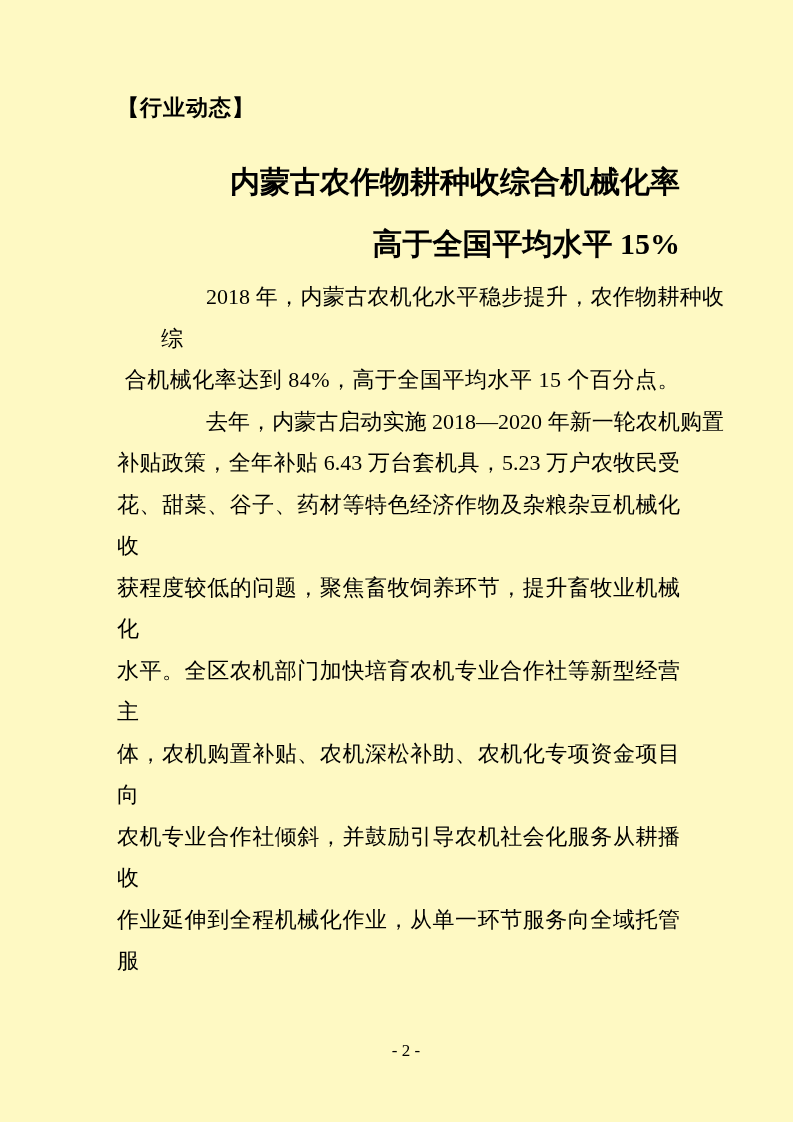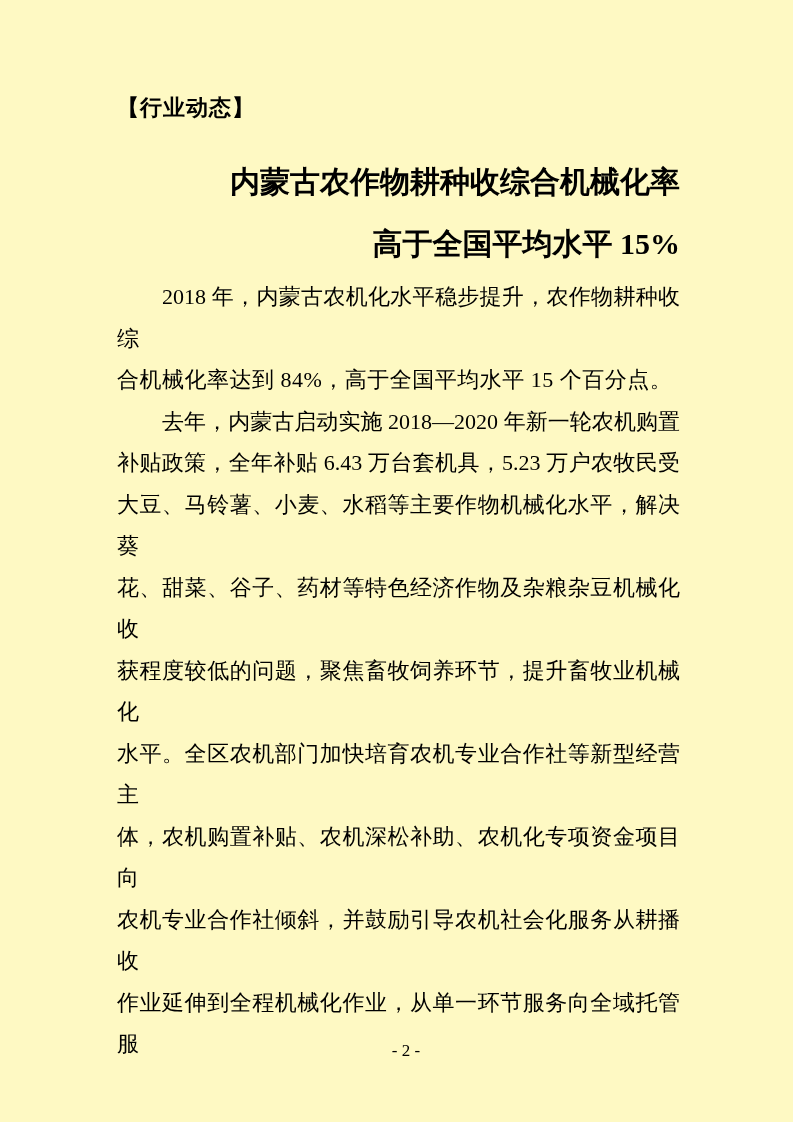--- a/index.html
+++ b/index.html
@@ -52,25 +52,26 @@
     white-space: nowrap;
     width: 100%;
   }
   .line.just {
     white-space: normal;
     text-align: justify;
     text-align-last: justify;
     text-justify: inter-character;
   }
   .line.end {
-    text-align: left;
+    text-align: right;
     letter-spacing: 0.5px;
   }
   .line.indent {
     text-indent: 45px;
+    margin-left: 44px;
   }
   .footer {
     position: absolute;
     left: 0;
     top: 1040px;
     width: 100%;
     text-align: center;
     font-size: 17px;
     line-height: 22px;
     color: #000000;
@@ -87,21 +88,20 @@
     <div class="title-block">
       <div class="title-line-1">内蒙古农作物耕种收综合机械化率</div>
       <div class="title-line-2">高于全国平均水平 15%</div>
     </div>
 
     <div class="body-block">
         <div class="line just indent">2018 年，内蒙古农机化水平稳步提升，农作物耕种收综</div>
         <div class="line end">合机械化率达到 84%，高于全国平均水平 15 个百分点。</div>
         <div class="line just indent">去年，内蒙古启动实施 2018—2020 年新一轮农机购置</div>
         <div class="line just">补贴政策，全年补贴 6.43 万台套机具，5.23 万户农牧民受</div>
-        <div class="line just">大豆、马铃薯、小麦、水稻等主要作物机械化水平，解决葵</div>
         <div class="line just">花、甜菜、谷子、药材等特色经济作物及杂粮杂豆机械化收</div>
         <div class="line just">获程度较低的问题，聚焦畜牧饲养环节，提升畜牧业机械化</div>
         <div class="line just">水平。全区农机部门加快培育农机专业合作社等新型经营主</div>
         <div class="line just">体，农机购置补贴、农机深松补助、农机化专项资金项目向</div>
         <div class="line just">农机专业合作社倾斜，并鼓励引导农机社会化服务从耕播收</div>
         <div class="line just">作业延伸到全程机械化作业，从单一环节服务向全域托管服</div>
       </div>
 
   </div>
 

